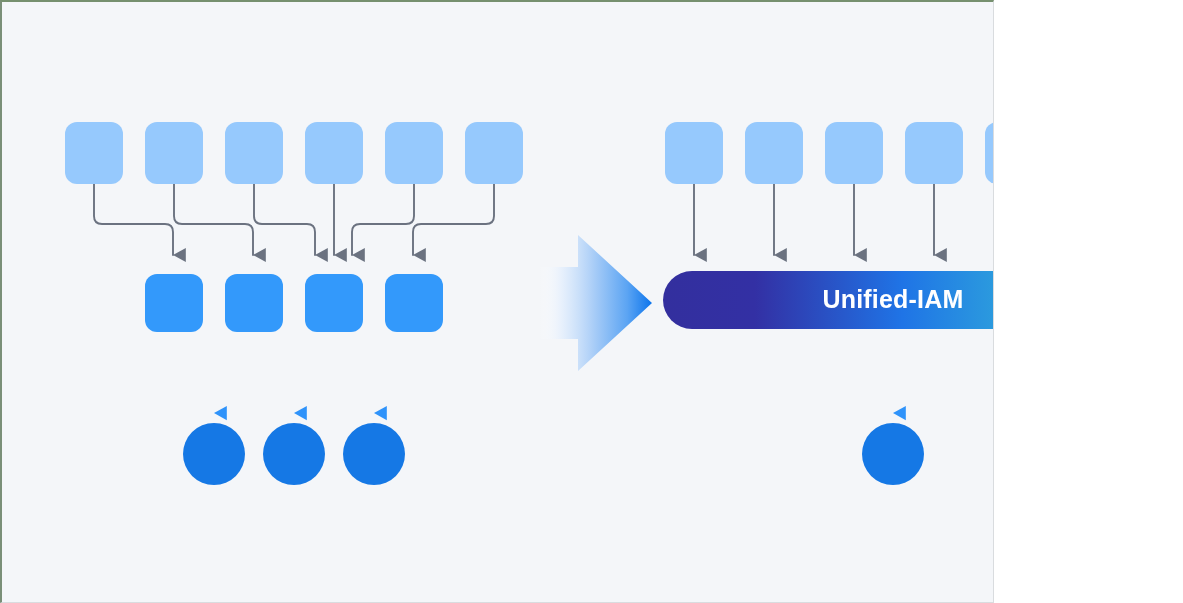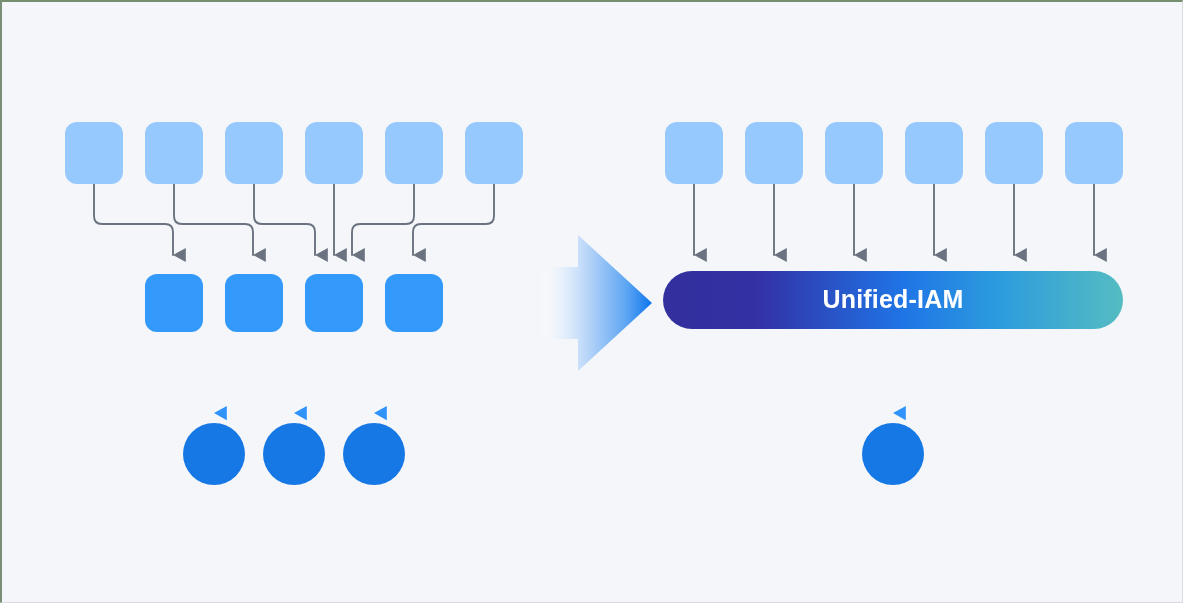--- a/index.html
+++ b/index.html
@@ -6,21 +6,21 @@
   html, body {
     margin: 0;
     padding: 0;
     background: #ffffff;
   }
   body {
     font-family: "Liberation Sans", sans-serif;
   }
   #canvas {
     position: relative;
-    width: 1183px;
+    width: 994px;
     height: 603px;
     background: #f4f6f9;
     box-sizing: border-box;
     border-top: 2px solid #76906f;
     border-left: 2px solid #7a8f78;
     border-right: 1px solid #d9dcdf;
     border-bottom: 1px solid #d9dcdf;
     overflow: hidden;
   }
   #diagram-svg {

